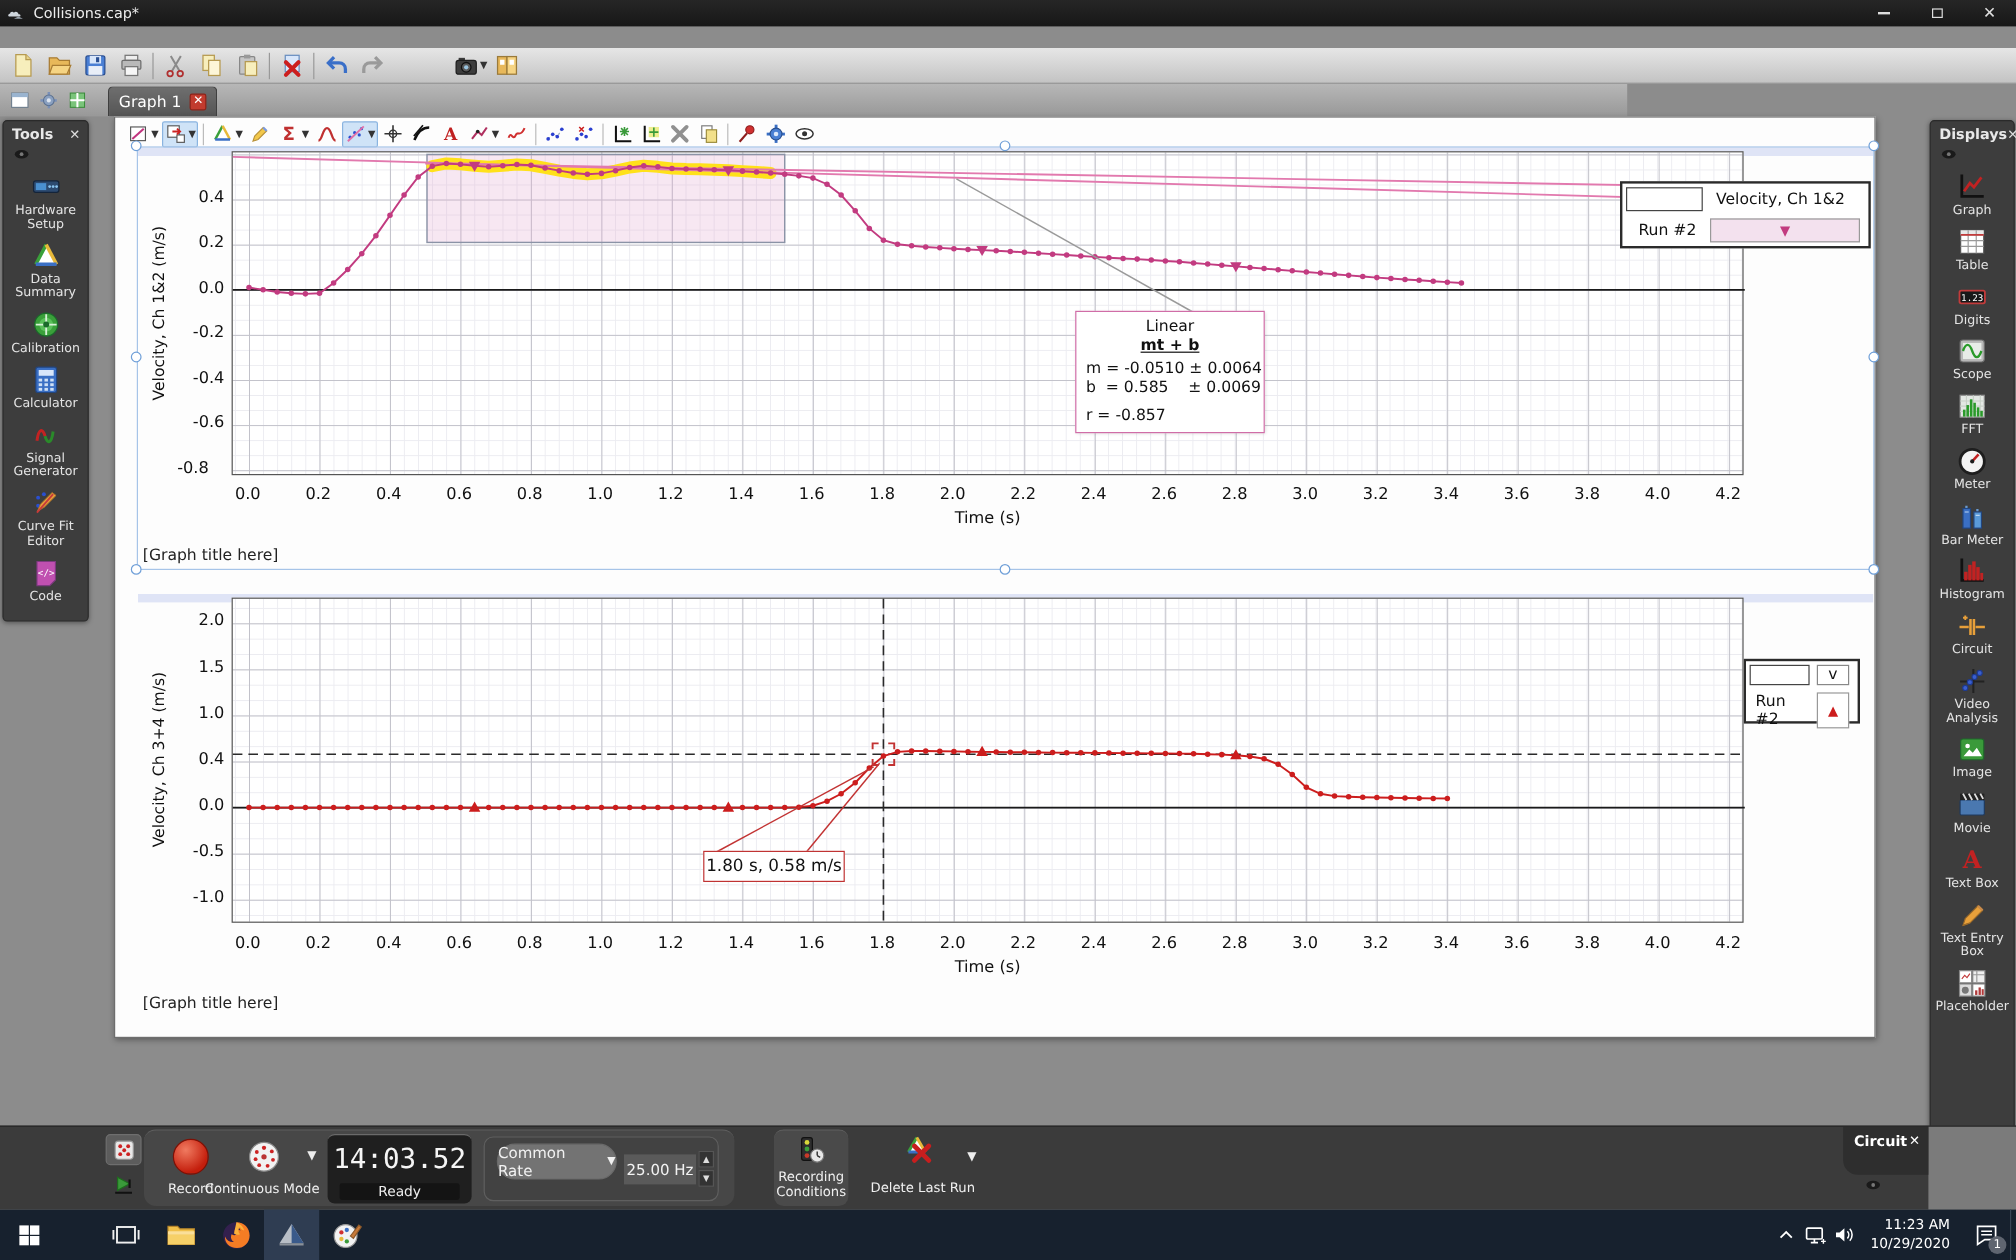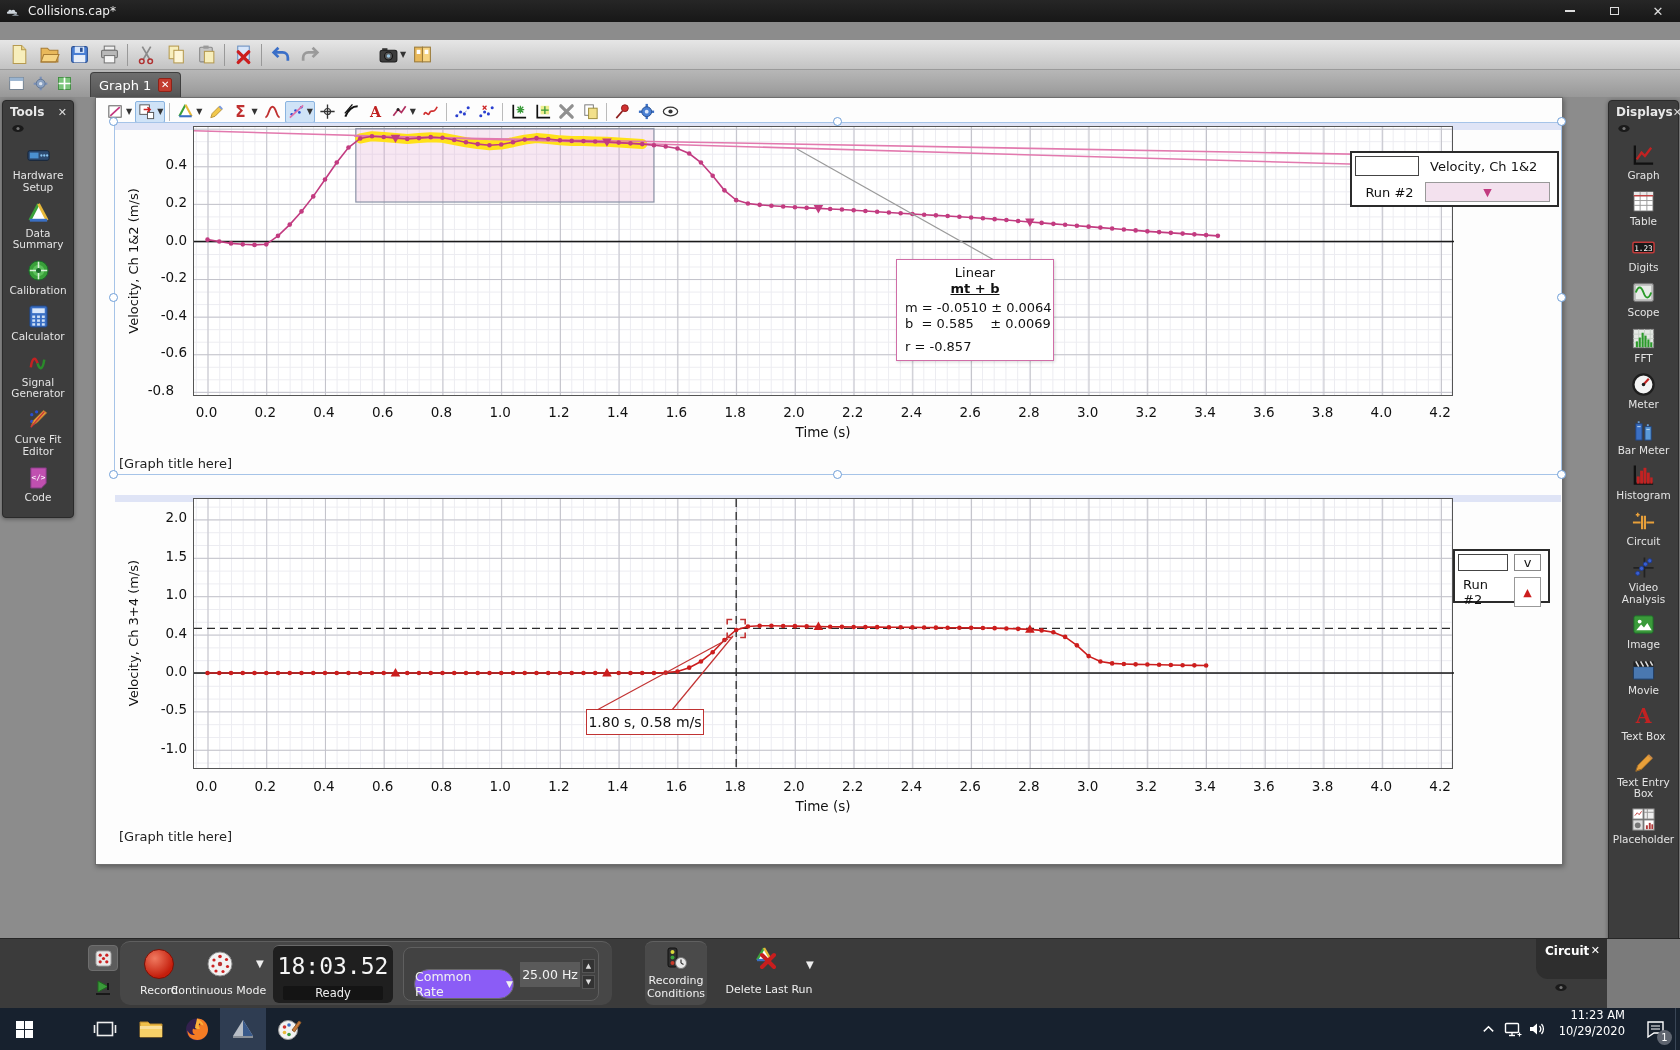--- a/index.html
+++ b/index.html
@@ -21,21 +21,21 @@
   .glyph-close{font-size:13px;line-height:1}
   #menubar{left:0;top:22px;width:1680px;height:18px;background:#4c4c4c;display:flex;align-items:center;
     gap:24px;padding-left:10px;color:#f0f0f0;font-size:12px}
   #main-toolbar{left:0;top:40px;width:1680px;height:30px;background:linear-gradient(#e6e6e6,#c3c3c3);
     display:flex;align-items:center;padding-left:4px;border-bottom:1px solid #9a9a9a}
   .tb-btn{width:30px;height:26px;display:flex;align-items:center;justify-content:center}
   .tb-btn .ic{width:21px;height:21px}
   .tb-sep{width:1px;height:22px;background:#999;margin:0 3px}
   .tb-spacer{width:52px}
   .dd-caret{font-size:8px;color:#333;margin-left:1px}
-  #tabbar{left:0;top:70px;width:1680px;height:27px;background:linear-gradient(#b7b7b7,#989898);
+  #tabbar{left:0;top:70px;width:1356px;height:27px;background:linear-gradient(#b7b7b7,#989898);
     display:flex;align-items:flex-end;padding-left:4px}
   .tab-mini{width:22px;height:21px;margin:0 1px 3px 1px;display:flex;align-items:center;justify-content:center}
   .tab-mini .ic{width:17px;height:17px}
   #tab-active{margin-left:14px;height:25px;background:linear-gradient(#6e6e6e,#555);border:1px solid #3f3f3f;
     border-bottom:none;border-radius:4px 4px 0 0;color:#fff;font-size:13px;display:flex;align-items:center;
     padding:0 8px;gap:7px}
   #tab-close{width:14px;height:14px;background:#c23b2e;border:1px solid #8e2218;border-radius:2px;
     color:#fff;font-size:10px;line-height:12px;text-align:center}
 
   
@@ -98,21 +98,21 @@
   #dial-icon{position:absolute;left:86px;top:8px;width:28px;height:28px}
   #mode-caret{position:absolute;left:136px;top:16px;color:#eee;font-size:10px}
   #timer-box{position:absolute;left:153px;top:3px;width:120px;height:58px;background:#1f1f1f;
     border-radius:6px;border-top:1px solid #6a6a6a}
   #timer-text{position:absolute;left:0;top:7px;width:100%;text-align:center;color:#f5f5f5;font-size:23px;
     font-family:"DejaVu Sans Mono","Liberation Mono",monospace}
   #timer-status{position:absolute;left:10px;top:40px;width:100px;background:#141414;color:#eee;
     font-size:11.5px;text-align:center;border-radius:2px}
   #rate-panel{position:absolute;left:283px;top:5px;width:196px;height:54px;background:#424242;
     border:1px solid #5f5f5f;border-radius:8px}
-  #rate-mode-pill{position:absolute;left:10px;top:21px;width:100px;height:30px;background:#8b5cf6;
+  #rate-mode-pill{position:absolute;left:10px;top:5px;width:100px;height:30px;background:#737373;
     border:1px solid #6a6a6a;border-radius:15px;color:#f2f2f2;font-size:12.5px;display:flex;
     align-items:center;justify-content:center;gap:5px}
   #rate-value{position:absolute;left:116px;top:14px;width:60px;height:25px;background:#5a5a5a;
     color:#f2f2f2;font-size:12.5px;display:flex;align-items:center;justify-content:center}
   #rate-spinner{position:absolute;left:178px;top:11px;width:13px;height:30px;display:flex;
     flex-direction:column;gap:2px}
   .spin-btn{flex:1;background:#333;color:#ddd;font-size:7px;display:flex;align-items:center;
     justify-content:center;border:1px solid #555}
   #reccond-btn{position:absolute;left:645px;top:2px;width:62px;height:64px;background:#4a4a4a;
     border-radius:8px;border-top:1px solid #606060}
@@ -123,21 +123,21 @@
   
   #taskbar{left:0;top:1008px;width:1680px;height:42px;background:#17212e;display:flex;align-items:center}
   #start-btn{width:48px;height:42px;display:flex;align-items:center;justify-content:center}
   #search-box{position:relative;width:286px;height:42px;background:#fff}
   #search-box input{position:absolute;left:0;top:0;width:100%;height:100%;border:none;outline:none;
     padding-left:38px;font-size:13.5px;font-family:"DejaVu Sans",sans-serif;color:#222;background:transparent}
   #search-icon{position:absolute;left:11px;top:13px;width:16px;height:16px}
   .task-app{width:46px;height:42px;display:flex;align-items:center;justify-content:center}
   .task-app .ic{width:25px;height:25px}
   .task-app.active{background:#2f3d52}
-  #tray{margin-left:auto;display:flex;height:100%}
+  #tray{margin-left:auto;display:flex;align-items:center;height:100%}
   .tray-ic{width:24px;height:42px;display:flex;align-items:center;justify-content:center}
   .tray-ic .ic{width:15px;height:15px}
   #tray-time{color:#fff;font-size:11.5px;text-align:right;line-height:1.35;margin:0 10px}
   #notif-wrap{position:relative;width:40px;height:42px;display:flex;align-items:center;justify-content:center}
   #notif-wrap .ic{width:19px;height:19px}
   #notif-badge{position:absolute;right:3px;bottom:5px;width:15px;height:15px;border-radius:50%;
     background:#5f6570;color:#fff;font-size:10px;display:flex;align-items:center;justify-content:center}
   #show-desktop{width:5px;height:42px;border-left:1px solid #3a4656}
 </style>
 </head>
@@ -1129,21 +1129,21 @@
             <circle cx="17" cy="21.5" r="1.6" fill="#c22"></circle>
             <circle cx="10" cy="21" r="1.6" fill="#c22"></circle>
             <circle cx="7" cy="16" r="1.6" fill="#c22"></circle>
             <circle cx="8" cy="10" r="1.6" fill="#c22"></circle>
             <circle cx="14" cy="14" r="2.2" fill="#b33"></circle>
           </svg>
       </span>
       <span id="mode-caret">▼</span>
       <div class="ctl-label" style="left:46px;top:42px;width:105px">Continuous Mode</div>
       <div id="timer-box">
-        <div id="timer-text">18:03.52</div>
+        <div id="timer-text">14:03.52</div>
         <div id="timer-status">Ready</div>
       </div>
       <div id="rate-panel">
         <div id="rate-mode-pill">
           <span>Common Rate</span>
           <span style="font-size:9px">▼</span>
         </div>
         <div id="rate-value">25.00 Hz</div>
         <div id="rate-spinner">
           <div class="spin-btn">▲</div>

